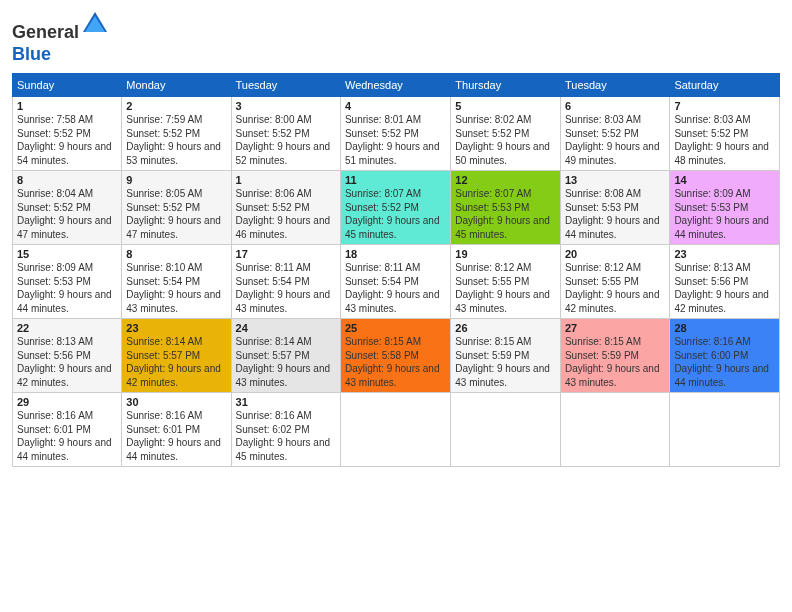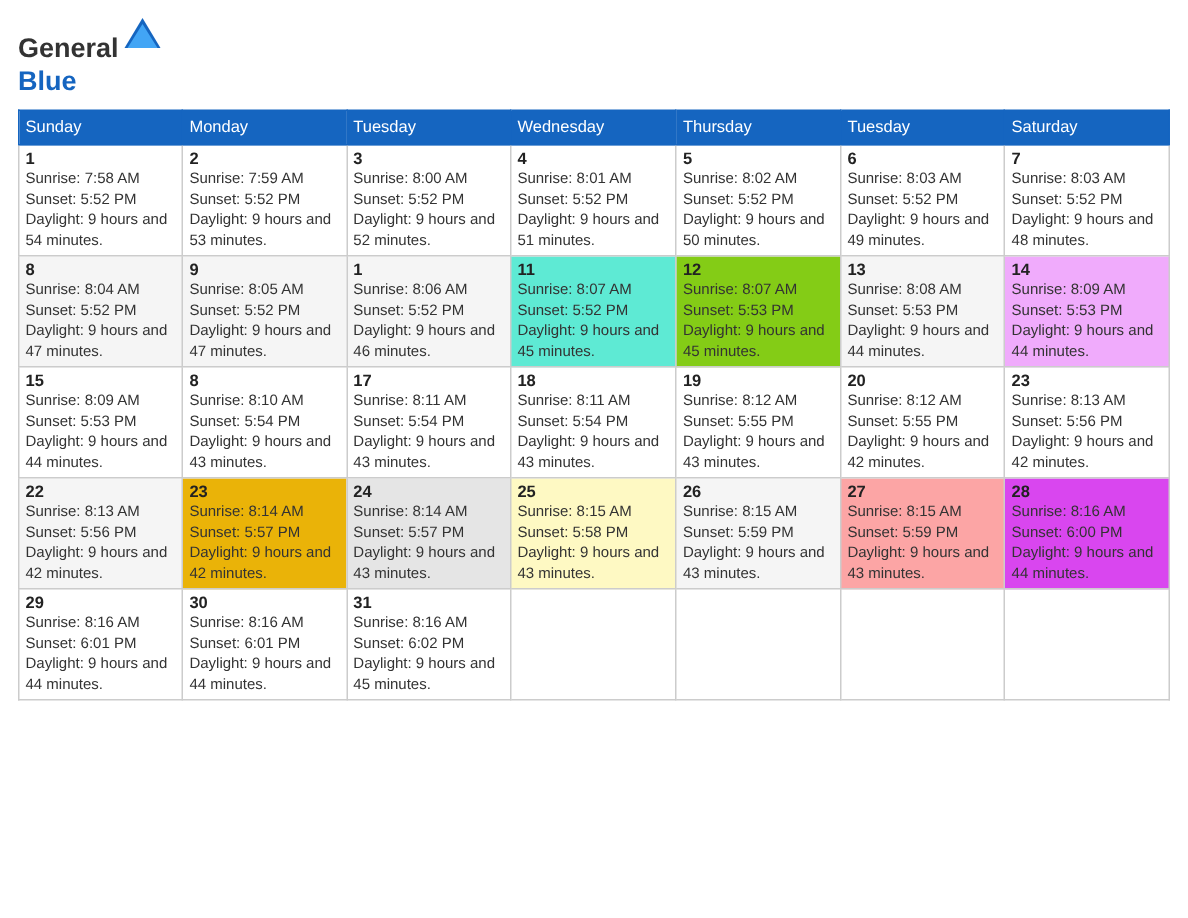--- a/index.html
+++ b/index.html
@@ -220,33 +220,33 @@
             <div class="day-info">Sunrise: 8:13 AM<br>Sunset: 5:56 PM<br>Daylight: 9 hours and 42 minutes.</div>
           </td>
           <td style="background: #eab308;">
             <span class="day-num">23</span>
             <div class="day-info">Sunrise: 8:14 AM<br>Sunset: 5:57 PM<br>Daylight: 9 hours and 42 minutes.</div>
           </td>
           <td style="background: #e5e5e5;">
             <span class="day-num">24</span>
             <div class="day-info">Sunrise: 8:14 AM<br>Sunset: 5:57 PM<br>Daylight: 9 hours and 43 minutes.</div>
           </td>
-          <td style="background: #fef9c3;">
+          <td style="background: #f97316;">
             <span class="day-num">25</span>
             <div class="day-info">Sunrise: 8:15 AM<br>Sunset: 5:58 PM<br>Daylight: 9 hours and 43 minutes.</div>
           </td>
           <td style="background: rgb(245, 245, 245);">
             <span class="day-num">26</span>
             <div class="day-info">Sunrise: 8:15 AM<br>Sunset: 5:59 PM<br>Daylight: 9 hours and 43 minutes.</div>
           </td>
           <td style="background: #fca5a5;">
             <span class="day-num">27</span>
             <div class="day-info">Sunrise: 8:15 AM<br>Sunset: 5:59 PM<br>Daylight: 9 hours and 43 minutes.</div>
           </td>
-          <td style="background: #d946ef;">
+          <td style="background: #3b82f6;">
             <span class="day-num">28</span>
             <div class="day-info">Sunrise: 8:16 AM<br>Sunset: 6:00 PM<br>Daylight: 9 hours and 44 minutes.</div>
           </td>
         </tr>
         <tr>
           <td>
             <span class="day-num">29</span>
             <div class="day-info">Sunrise: 8:16 AM<br>Sunset: 6:01 PM<br>Daylight: 9 hours and 44 minutes.</div>
           </td>
           <td>

